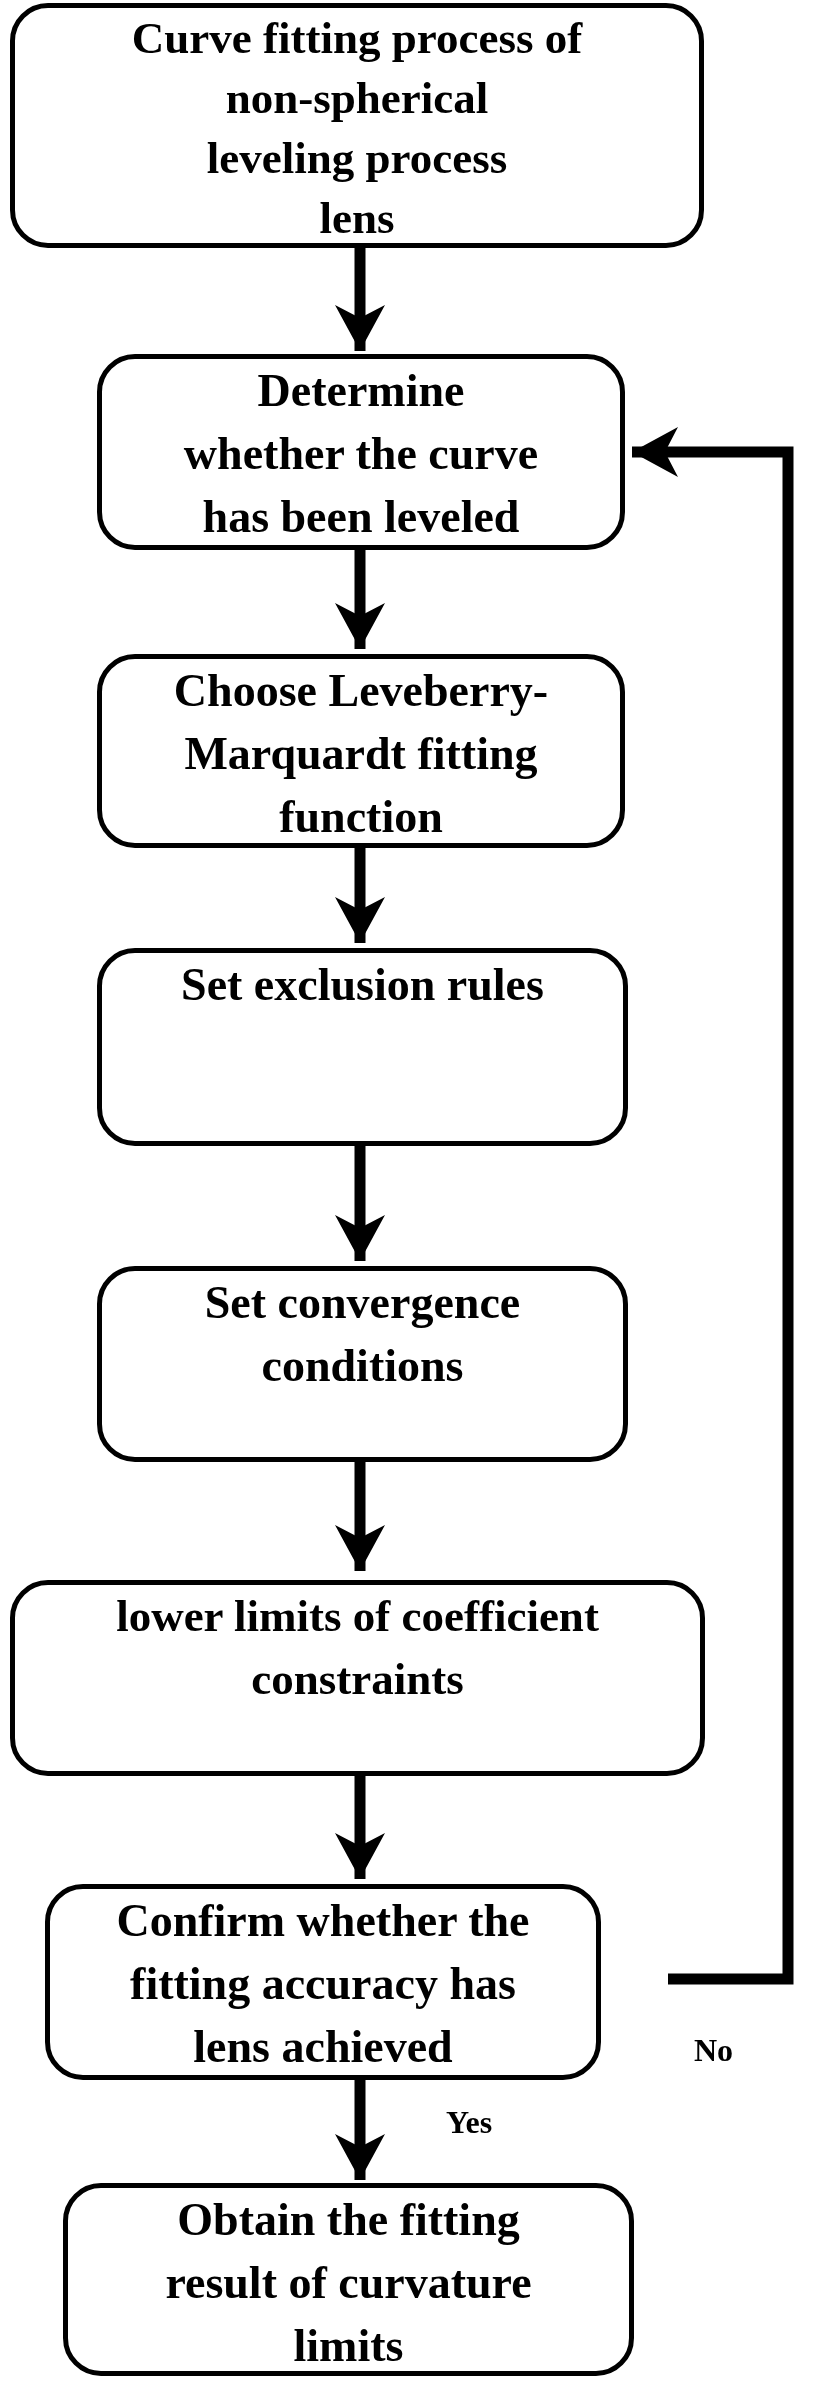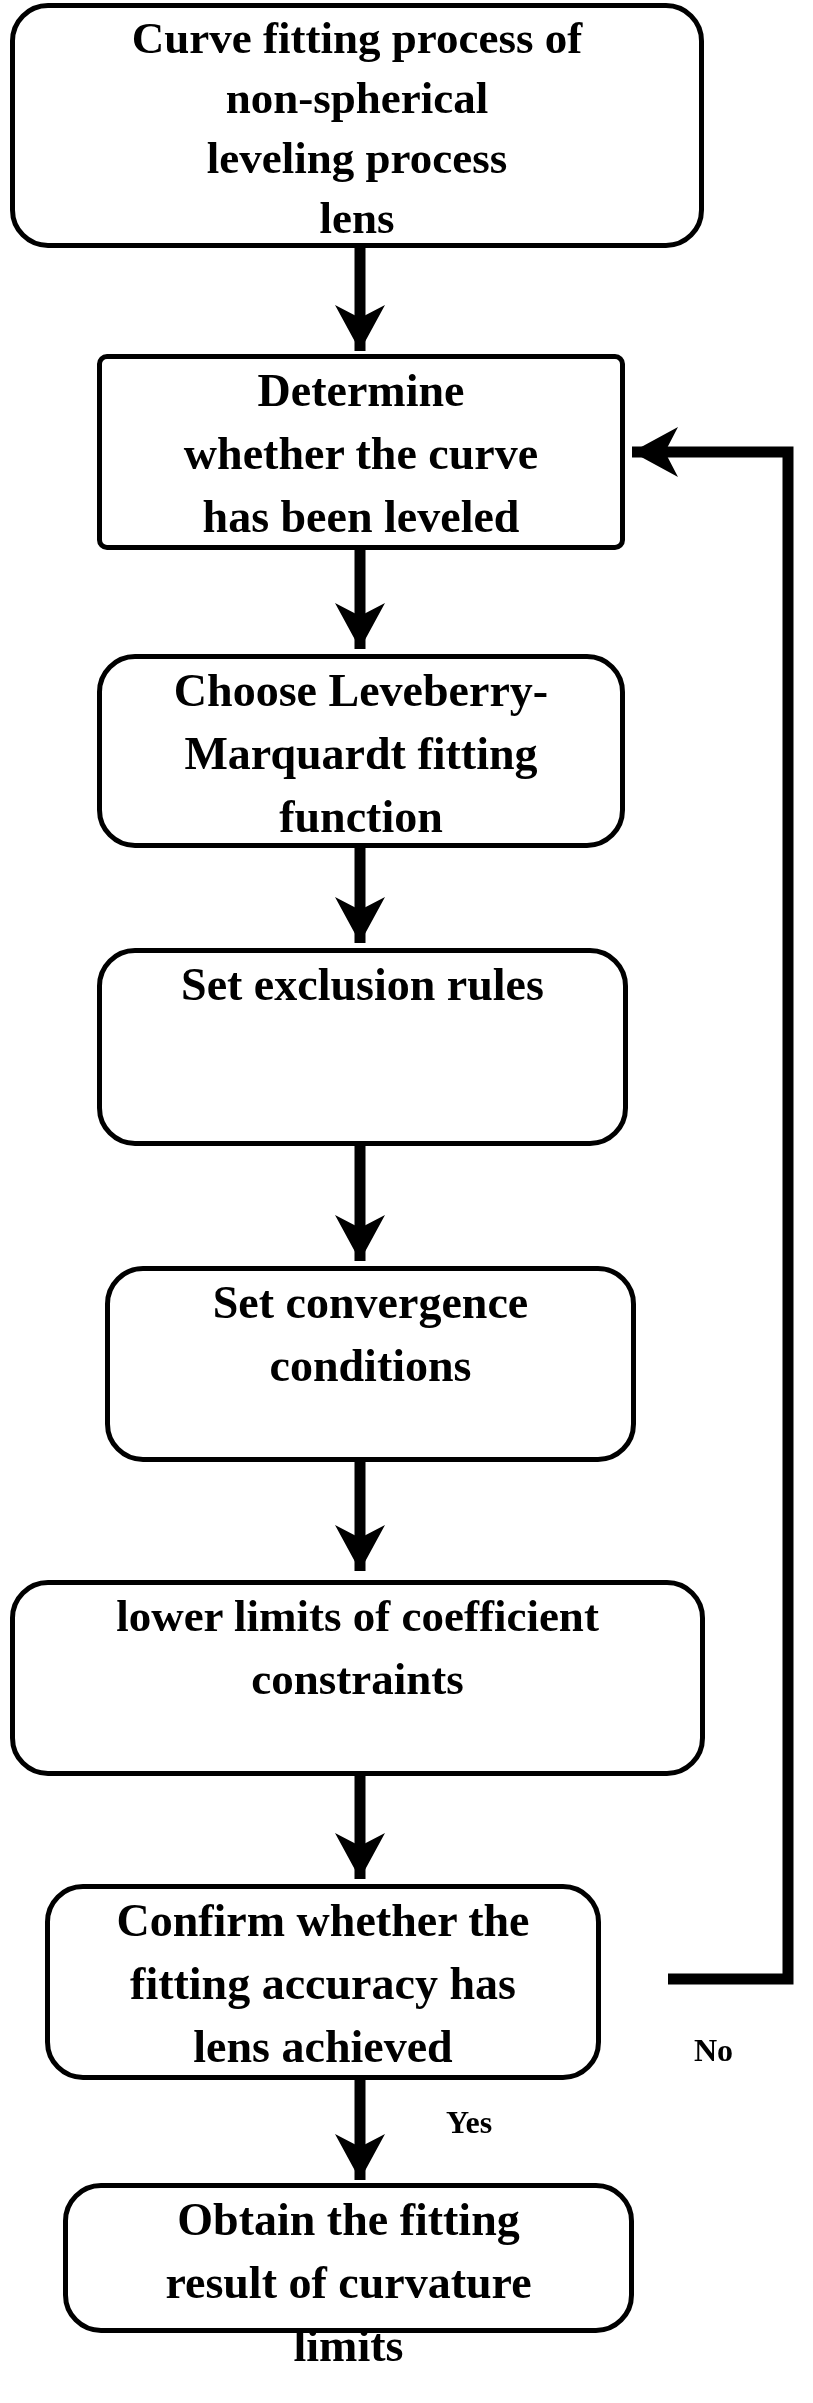--- a/index.html
+++ b/index.html
@@ -19,27 +19,27 @@
     border:5px solid #000000;
     border-radius:38px;
     display:flex;flex-direction:column;
     align-items:center;justify-content:flex-start;
     text-align:center;
     font-size:46px;line-height:63px;
     z-index:2;
   }
   .node span{display:block;white-space:nowrap;}
   #n1{left:10px;top:3px;width:694px;height:245px;font-size:45px;line-height:60px;}
-  #n2{left:97px;top:354px;width:528px;height:196px;border-radius:10px;}
+  #n2{left:97px;top:354px;width:528px;height:196px;}
   #n3{left:97px;top:654px;width:528px;height:194px;}
   #n4{left:97px;top:948px;width:531px;height:198px;}
-  #n5{left:97px;top:1266px;width:531px;height:196px;margin-left:8px;}
+  #n5{left:97px;top:1266px;width:531px;height:196px;}
   #n6{left:10px;top:1580px;width:695px;height:196px;font-size:45px;}
   #n7{left:45px;top:1884px;width:556px;height:196px;}
-  #n8{left:63px;top:2183px;width:571px;height:150px;}
+  #n8{left:63px;top:2183px;width:571px;height:193px;}
   .edges{
     position:absolute;left:0;top:0;width:813px;height:2403px;
     z-index:1;pointer-events:none;
   }
   .edge-label{
     position:absolute;
     font-size:32px;line-height:52px;
     z-index:3;
   }
   #yes-label{left:446px;top:2096px;}

